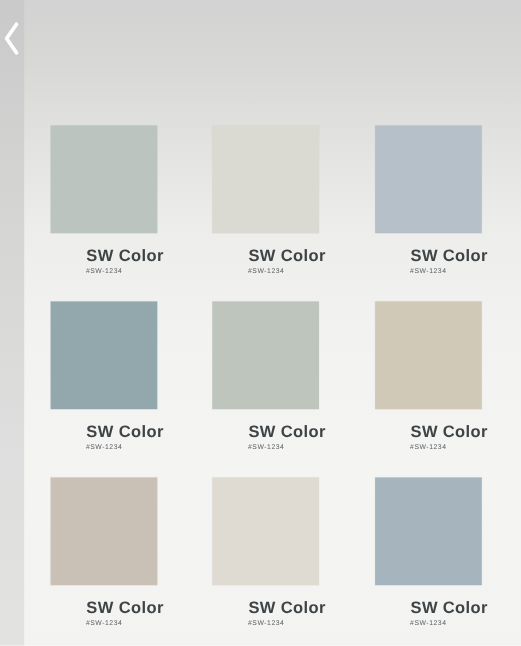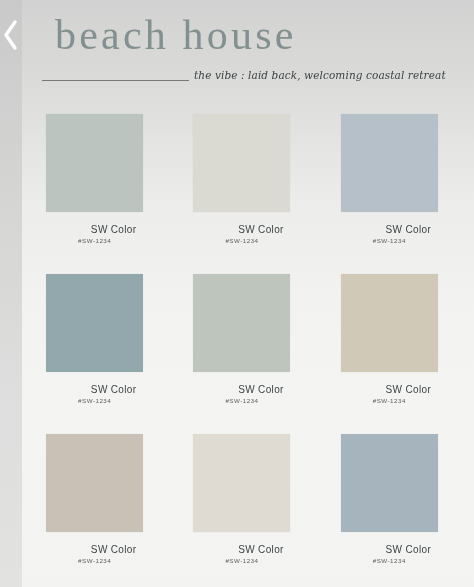--- a/index.html
+++ b/index.html
@@ -110,22 +110,22 @@
     align-items: center;
   }
   .swatch-chip {
     width: 97px;
     height: 98px;
     box-shadow: 0 0 0 0.5px rgba(0,0,0,0.035);
   }
   .swatch-name {
     margin-top: 12px;
     font-family: "Liberation Sans", sans-serif;
-    font-size: 10px;
-    font-weight: 400;
+    font-size: 15px;
+    font-weight: 700;
     letter-spacing: 0.35px;
     color: #3e4446;
     white-space: nowrap;
     margin-left: 38px;
   }
   .swatch-code {
     margin-top: 2px;
     font-family: "Liberation Sans", sans-serif;
     font-size: 6.2px;
     letter-spacing: 0.5px;
@@ -139,25 +139,20 @@
 <div id="screen">
 
   <div id="edge-strip">
     <div id="back-chevron">
       <svg width="18" height="34" viewBox="0 0 18 34" aria-hidden="true">
         <polyline points="13,4 4,17 13,30" fill="none" stroke="#ffffff" stroke-width="3.4" stroke-linecap="round" stroke-linejoin="round"></polyline>
       </svg>
     </div>
   </div>
 
-  <div id="header">
-    <div id="page-title">beach house</div>
-    <div id="header-rule"></div>
-    <div id="subtitle">the vibe : laid back, welcoming coastal retreat</div>
-  </div>
 
   <div id="palette-grid">
       <div class="swatch-cell">
         <div class="swatch-chip" style="background-color: rgb(188, 196, 191);"></div>
         <div class="swatch-name">SW Color</div>
         <div class="swatch-code">#SW-1234</div>
       </div>
       <div class="swatch-cell">
         <div class="swatch-chip" style="background-color: rgb(219, 218, 210);"></div>
         <div class="swatch-name">SW Color</div>

